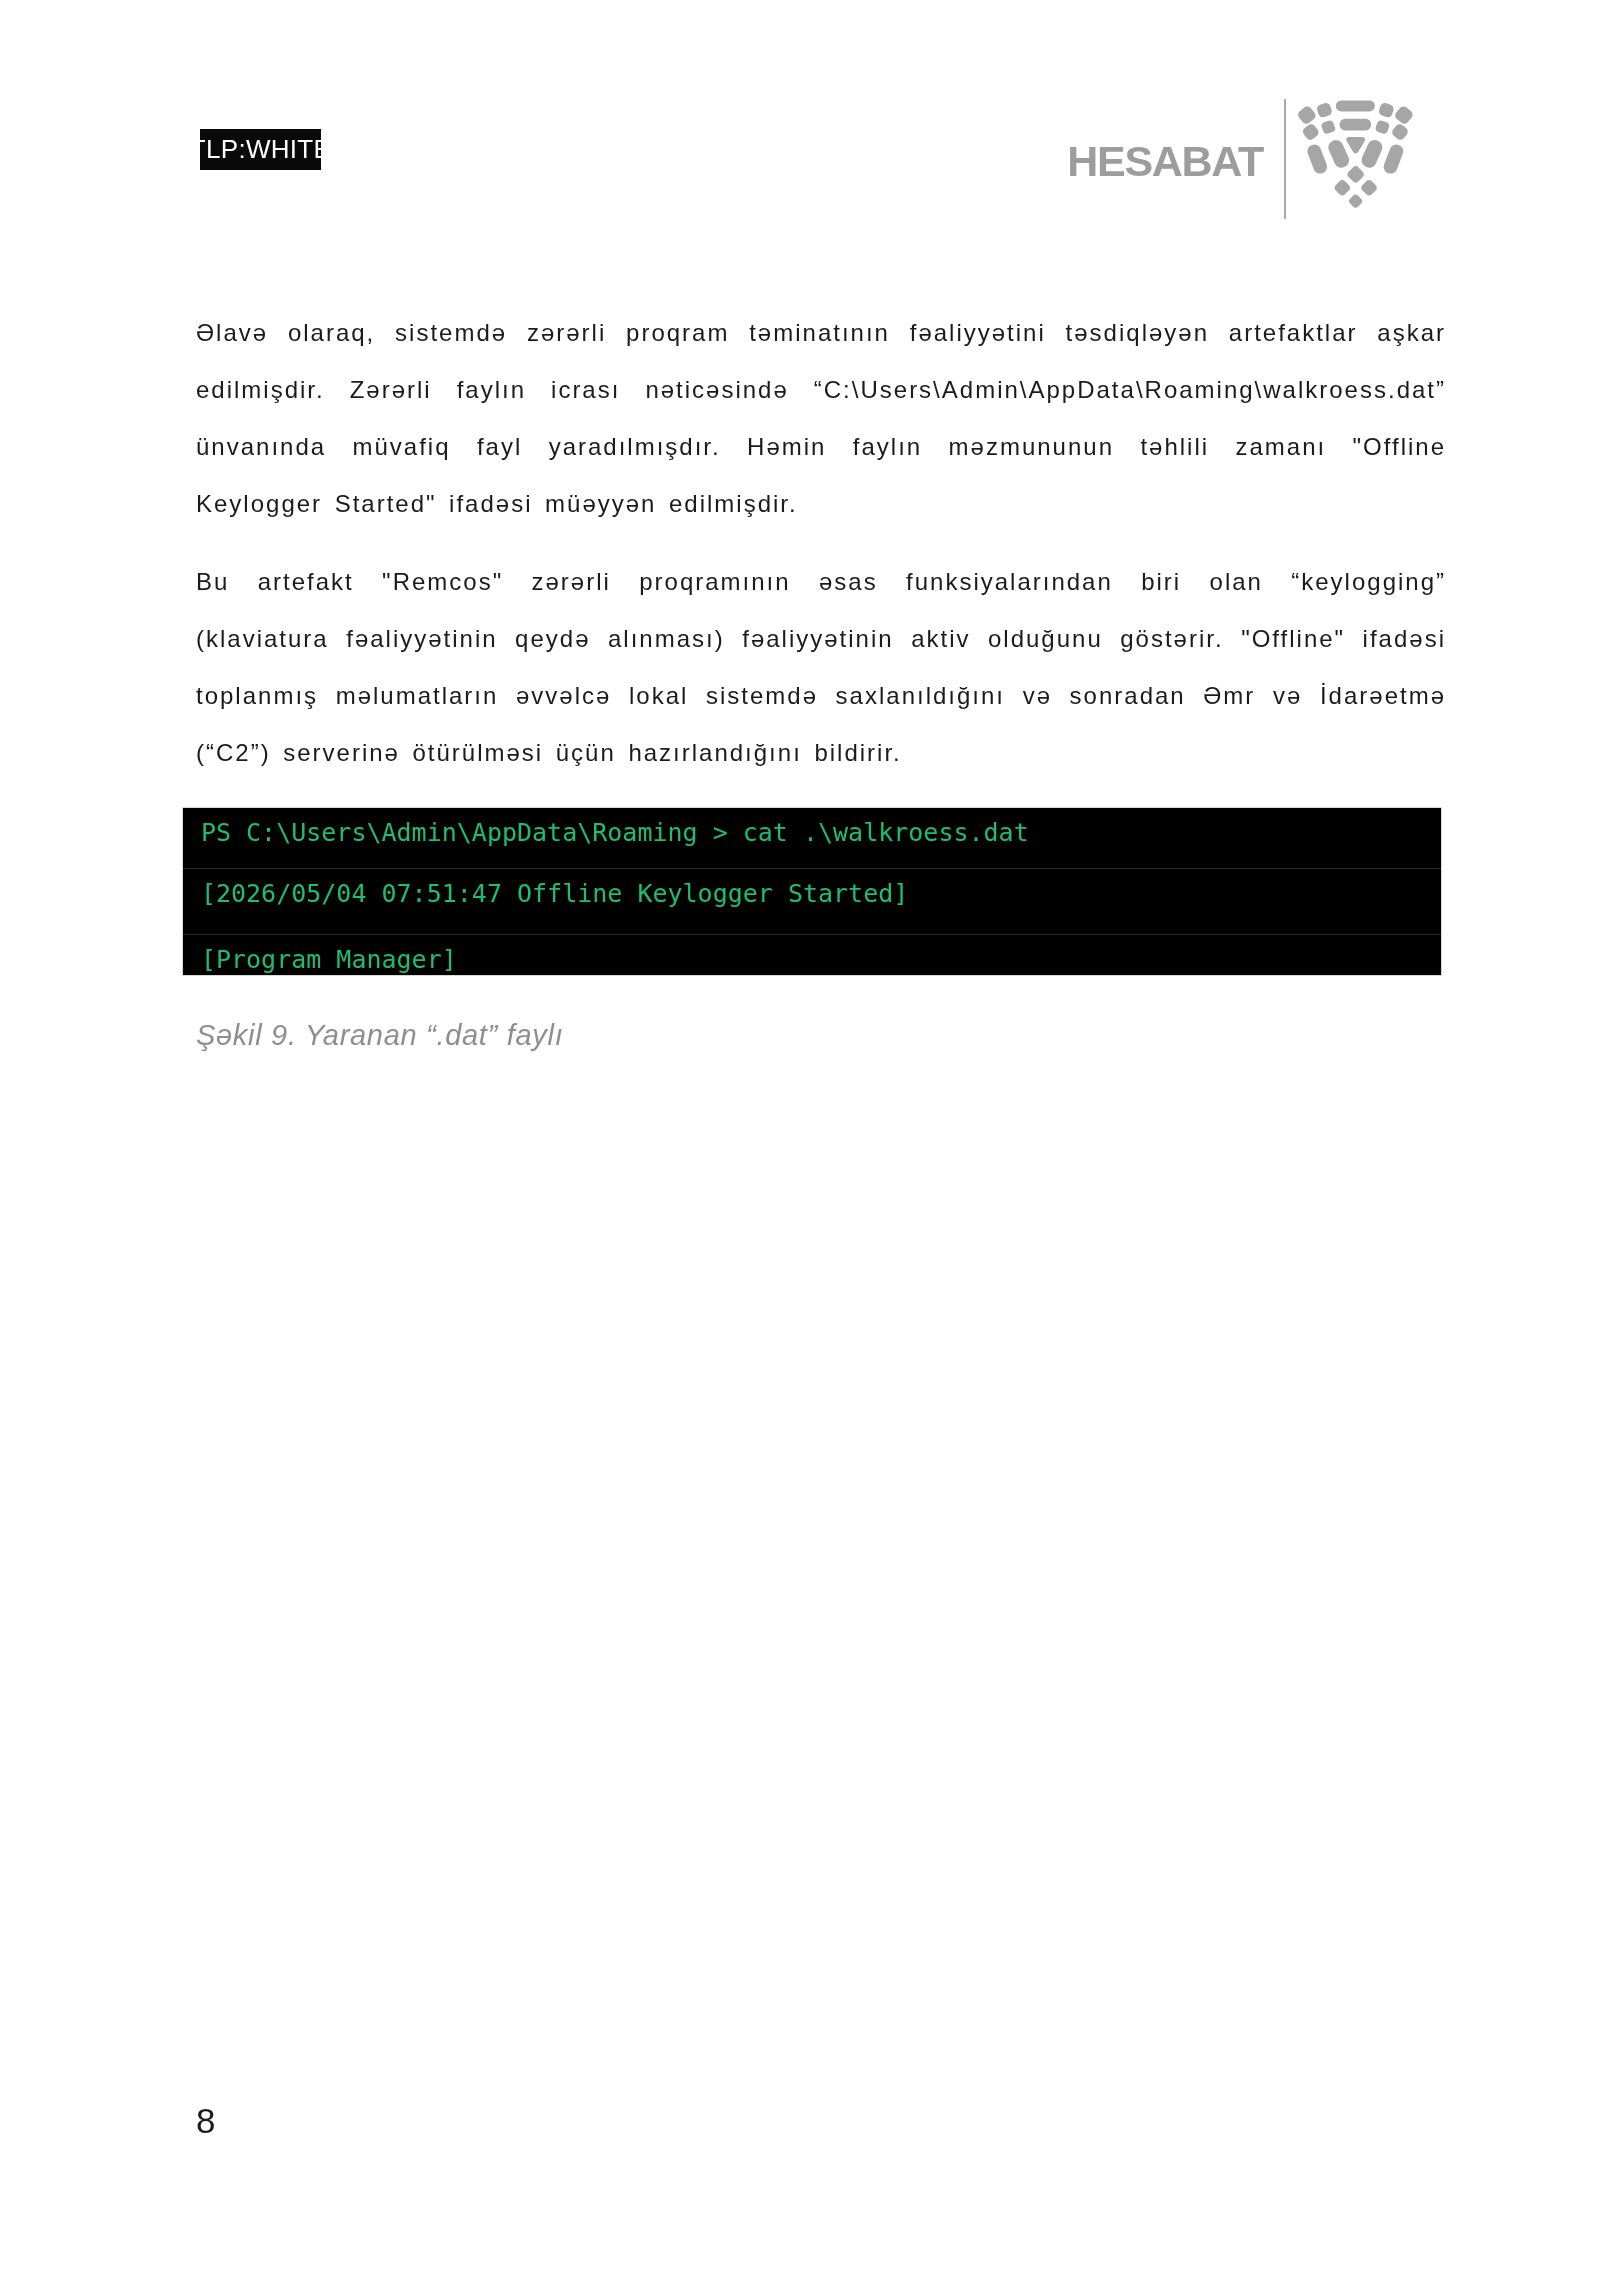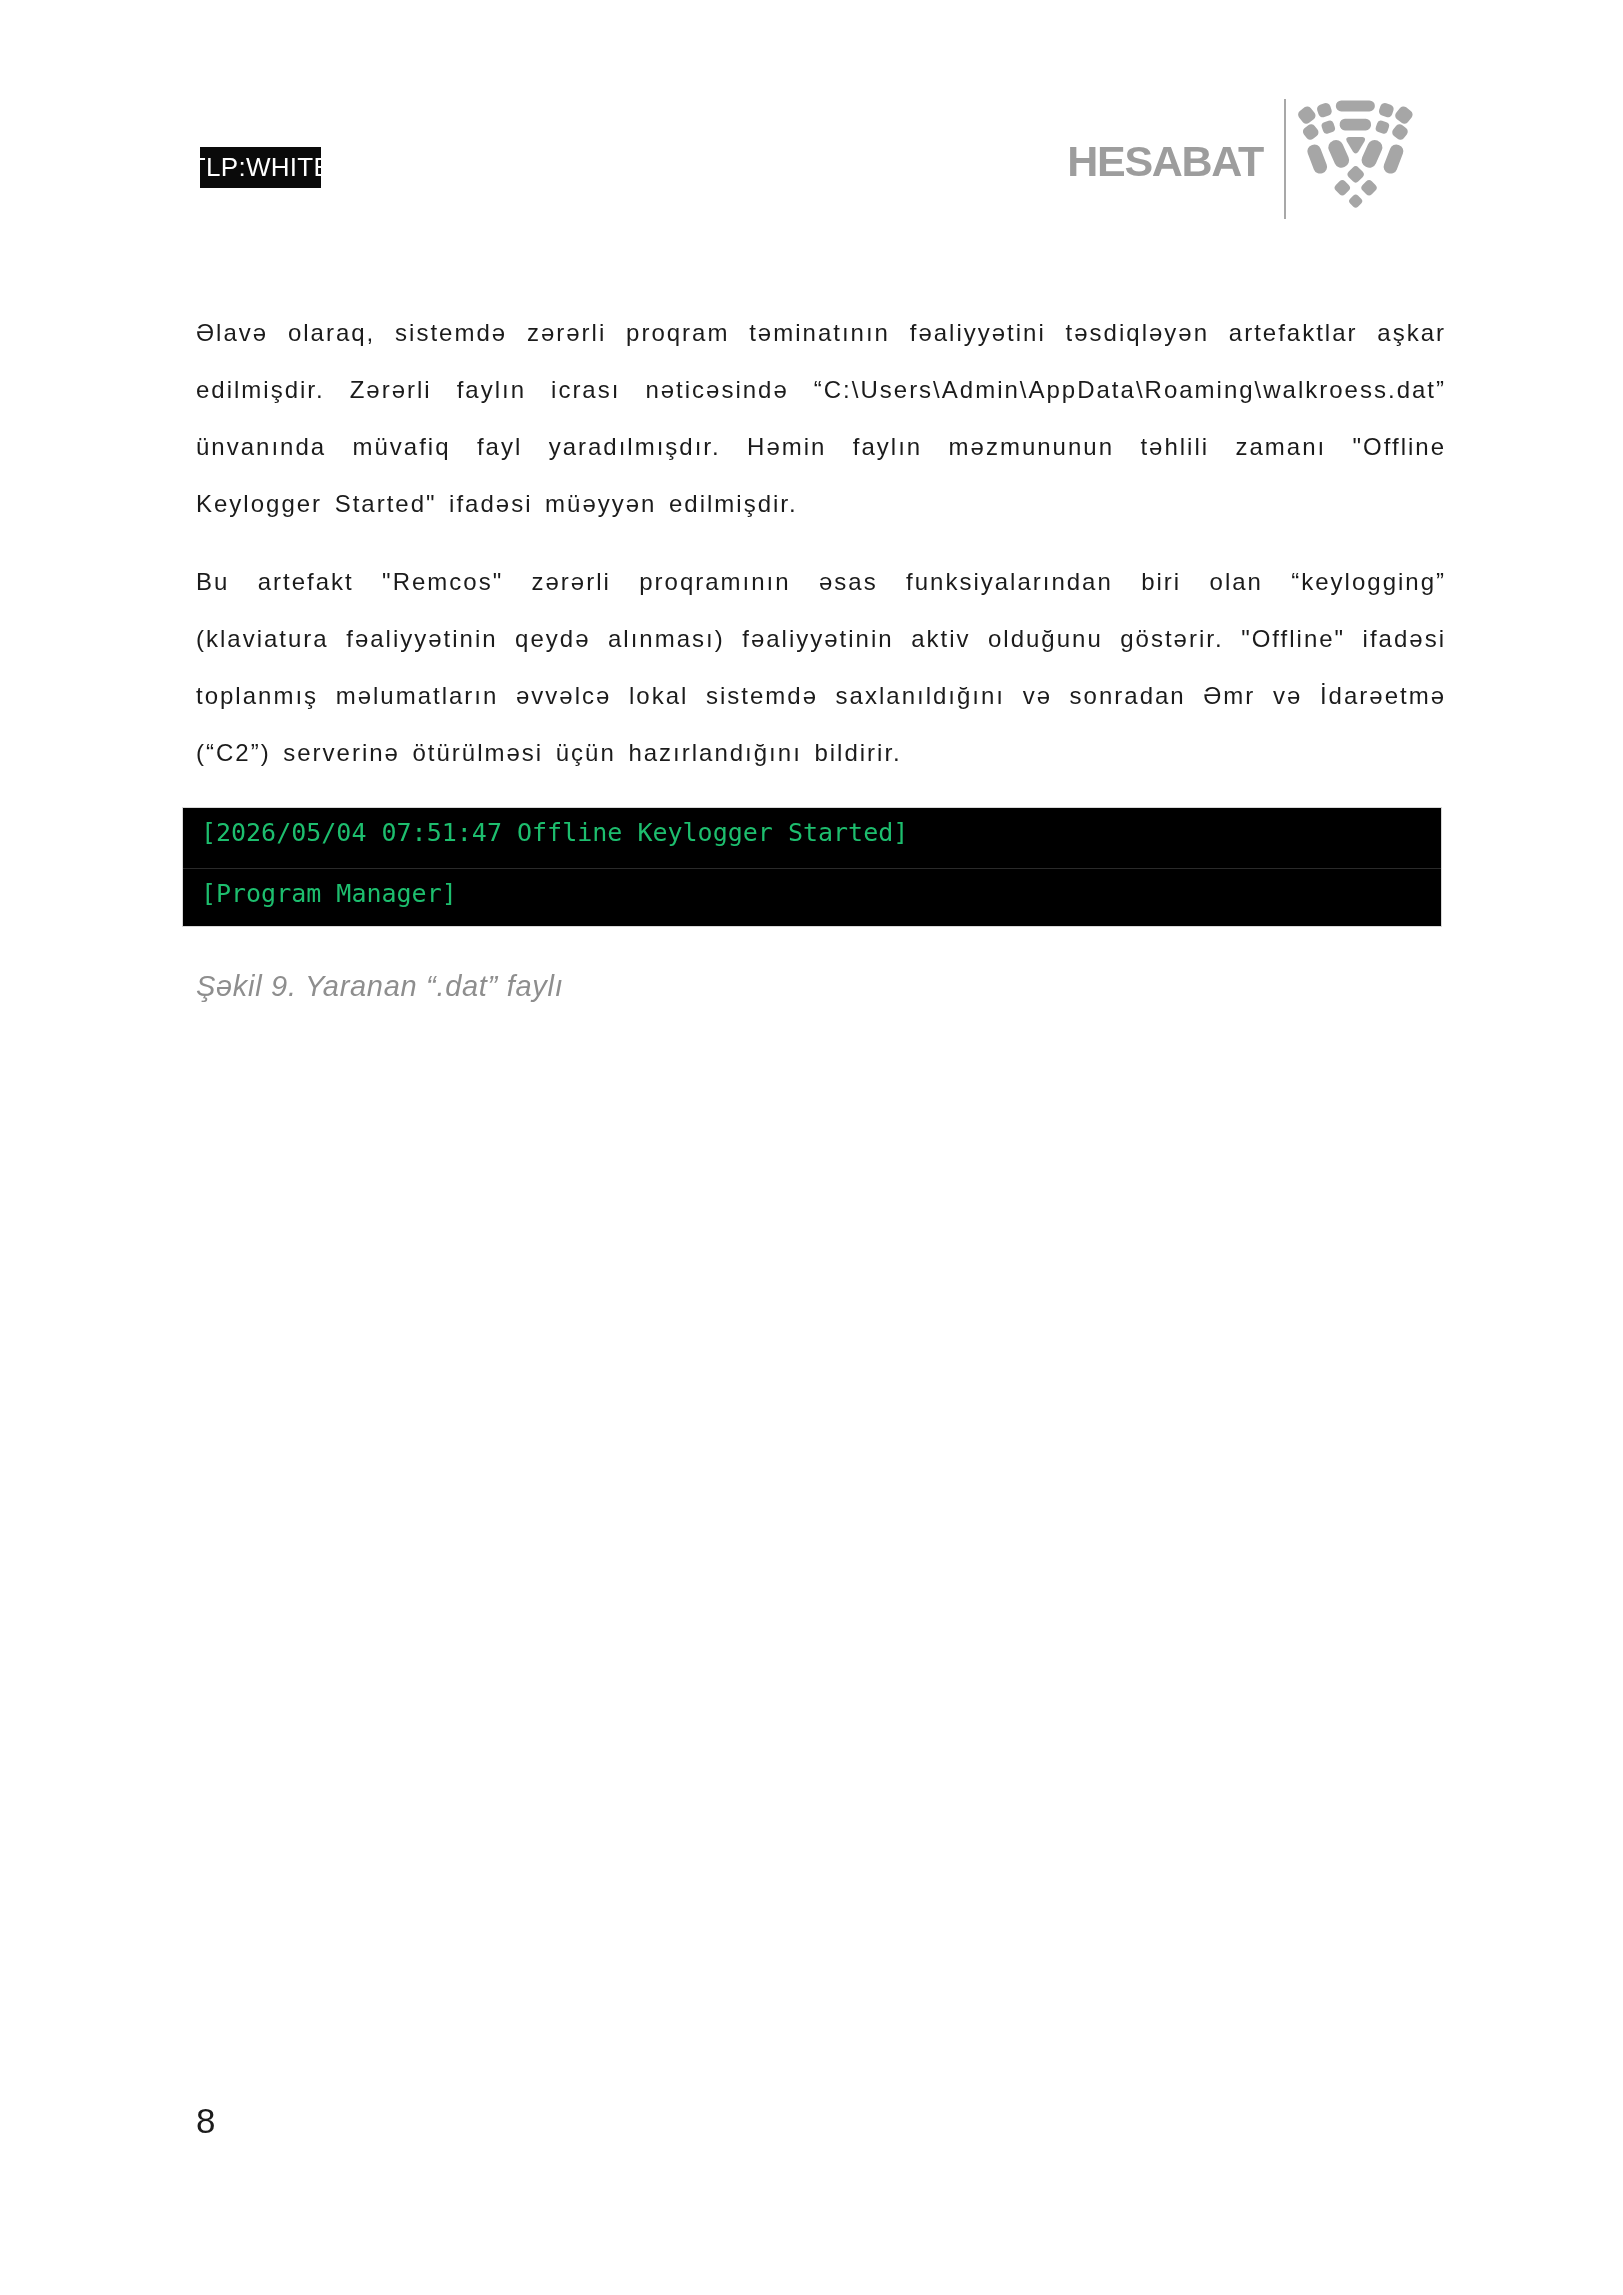--- a/index.html
+++ b/index.html
@@ -3,21 +3,21 @@
 <meta charset="utf-8">
 <style>
   html,body{margin:0;padding:0;}
   body{
     width:1623px;height:2295px;position:relative;background:#ffffff;
     font-family:"Liberation Sans",sans-serif;
     overflow:hidden;
   }
   
   .tlp-badge{
-    position:absolute;left:200px;top:147px;width:121px;height:41px;
+    position:absolute;left:200px;top:129px;width:121px;height:41px;
     background:var(--tlp-bg,#0a0a0a);color:#ffffff;
     display:flex;align-items:center;justify-content:center;
     font-size:26px;letter-spacing:0.3px;
   }
   .logo{position:absolute;left:1066px;top:84px;width:353px;height:144px;text-align:right;}
   .logo-wordmark{
     position:absolute;left:1.3px;top:61px;
     font-size:43px;font-weight:bold;letter-spacing:-1.3px;
     color:var(--logo-gray,#9d9d9d);line-height:33px;
   }
@@ -100,20 +100,21 @@
       </g>
     </svg>
   </span>
 </div>
 
 <div class="content">
   <p>Əlavə olaraq, sistemdə zərərli proqram təminatının fəaliyyətini təsdiqləyən artefaktlar aşkar edilmişdir. Zərərli faylın icrası nəticəsində “C:\Users\Admin\AppData\Roaming\walkroess.dat” ünvanında müvafiq fayl yaradılmışdır. Həmin faylın məzmununun təhlili zamanı "Offline Keylogger Started" ifadəsi müəyyən edilmişdir.</p>
   <p>Bu artefakt "Remcos" zərərli proqramının əsas funksiyalarından biri olan “keylogging” (klaviatura fəaliyyətinin qeydə alınması) fəaliyyətinin aktiv olduğunu göstərir. "Offline" ifadəsi toplanmış məlumatların əvvəlcə lokal sistemdə saxlanıldığını və sonradan Əmr və İdarəetmə (“C2”) serverinə ötürülməsi üçün hazırlandığını bildirir.</p>
 
   <div class="terminal">
+    <div class="term-row">PS C:\Users\Admin\AppData\Roaming &gt; cat .\walkroess.dat</div>
     <div class="term-row">[2026/05/04 07:51:47 Offline Keylogger Started]</div>
     <div class="term-row">[Program Manager]</div>
   </div>
 
   <div class="figure-caption">Şəkil 9. Yaranan “.dat” faylı</div>
 </div>
 
 <div class="page-number">8</div>
 
 

